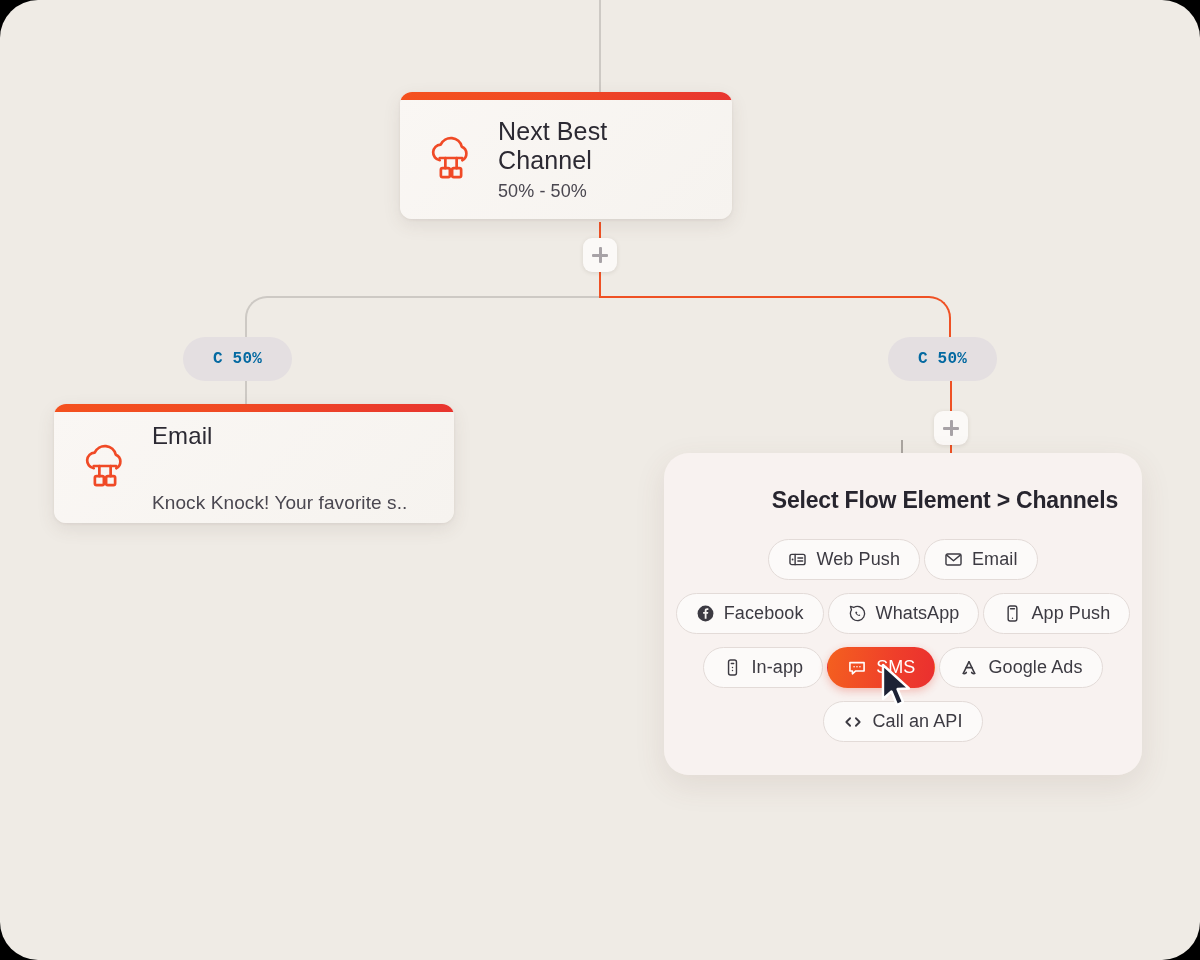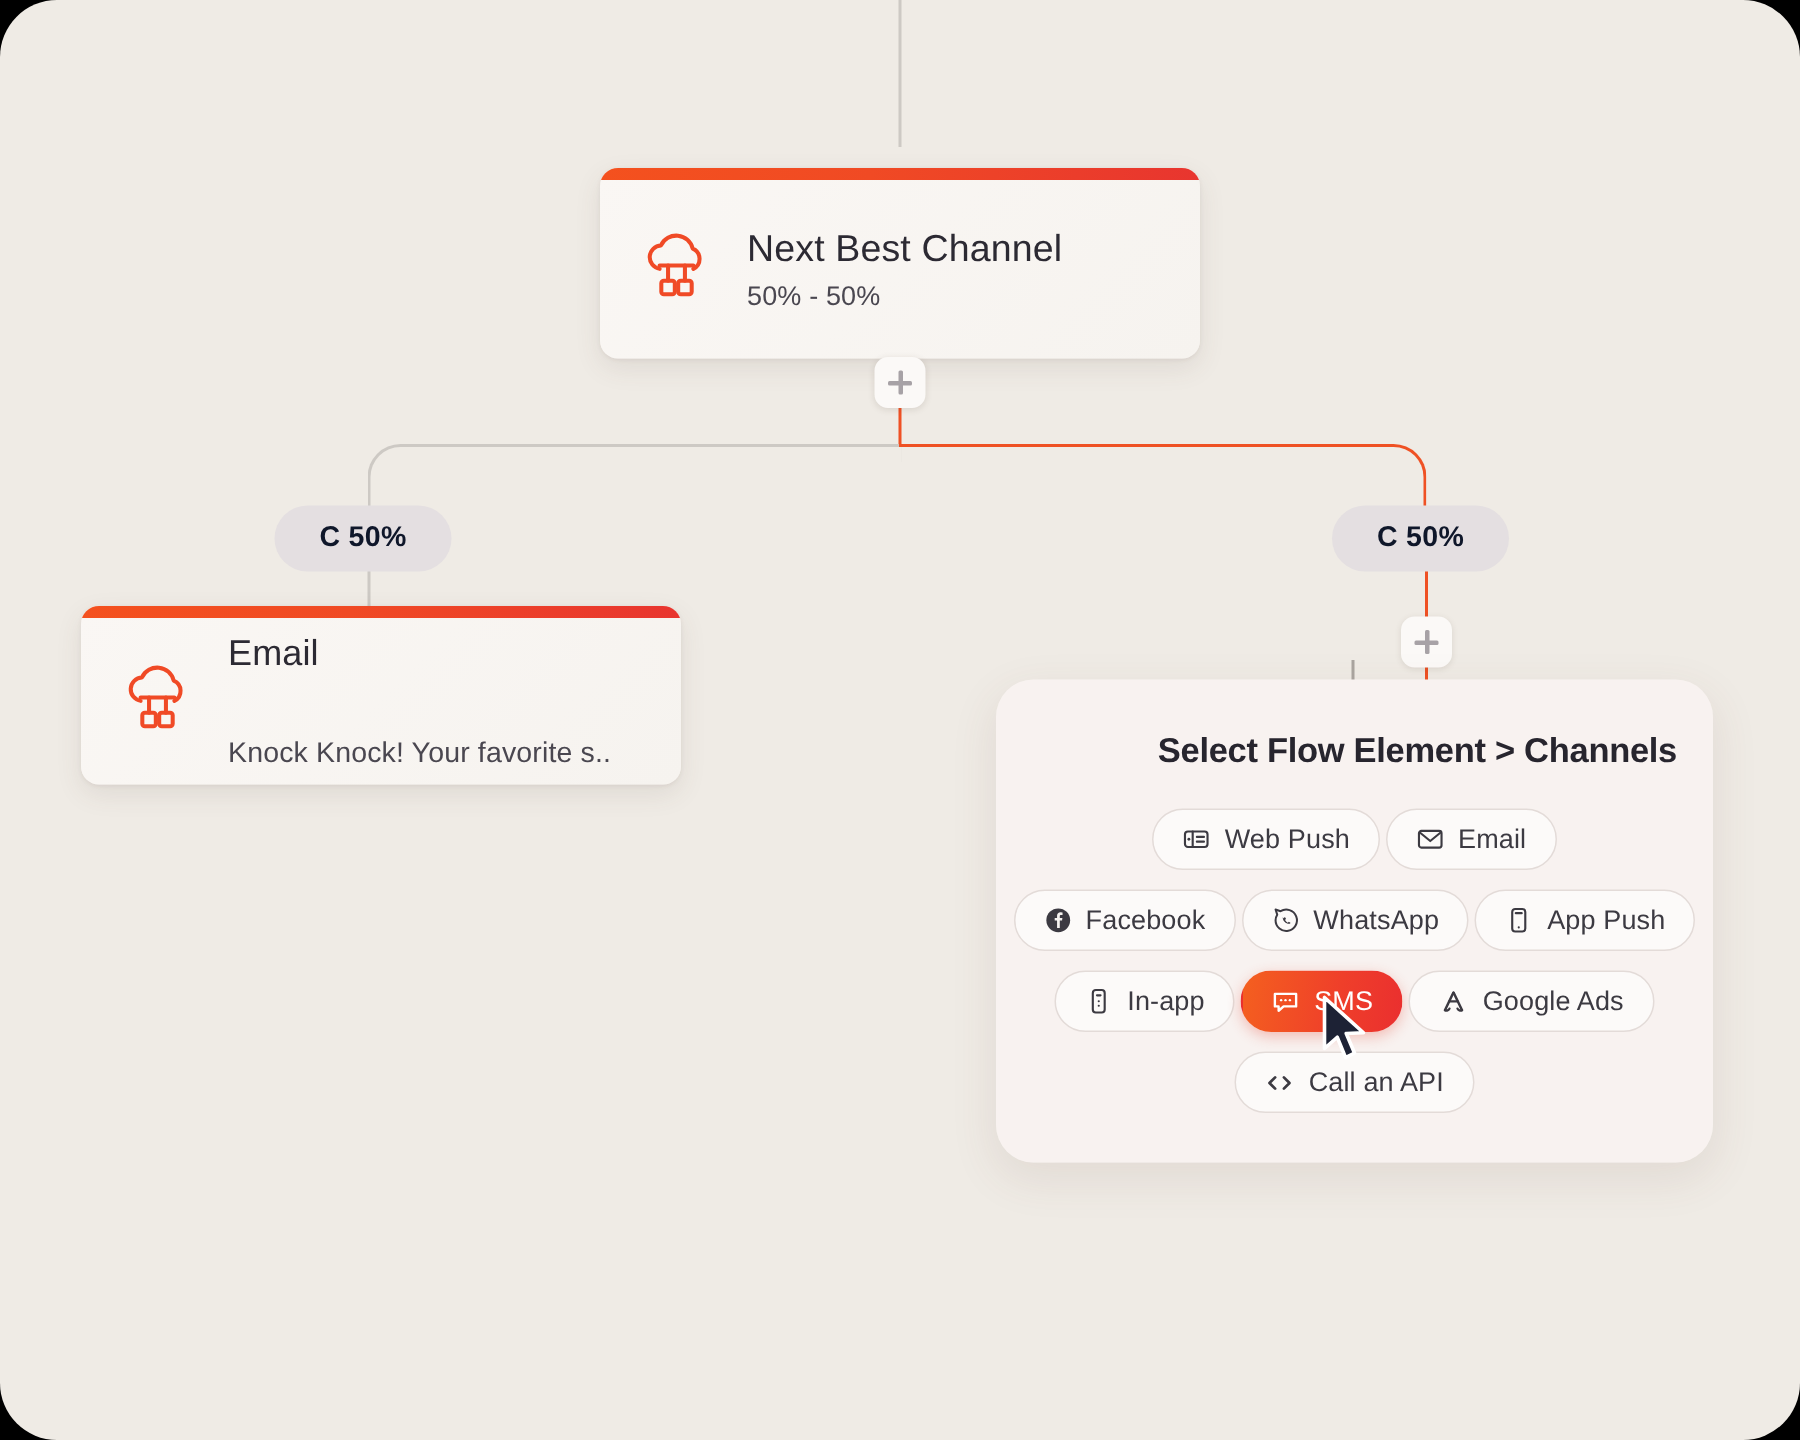--- a/index.html
+++ b/index.html
@@ -90,37 +90,38 @@
     padding: 20px 24px;
   }
   .card-text { display: flex; flex-direction: column; gap: 6px; }
   .card-title {
     font-size: 25px; color: #2c2a33; letter-spacing: .1px;
   }
   .card-sub {
     font-size: 18px; color: #4a4750; letter-spacing: .1px;
   }
 
-  #card-nbc   { left: 400px; top: 112px;  width: 400px; }
+  #card-nbc   { left: 400px; top: 92px;  width: 332px; }
   #card-nbc .card-body { height: 119px; }
   #card-email { left: 54px;  top: 404px; width: 400px; }
   #card-email .card-body { height: 111px; padding: 16px 24px; }
   #card-email .card-title { font-size: 24px; }
   #card-email .card-sub { font-size: 19px; margin-top: 36px; }
 
   
   .branch-pill {
     position: absolute;
     height: 44px;
     padding: 0 30px;
     background: #e4dfe1;
     border-radius: 22px;
     display: flex; align-items: center; justify-content: center;
-    font-size: 19px; font-weight: bold; color: #0f172a;
+    font-size: 16px; font-weight: bold; color: #0369a1;
     letter-spacing: .2px;
+    font-family: Liberation Mono, monospace;
   }
   #pill-left  { left: 183px; top: 337px; }
   #pill-right { left: 888px; top: 337px; }
 
   
   #selector-panel {
     position: absolute;
     left: 663px; top: 452px;
     width: 480px; height: 324px;
     background: #f8f2f0;

